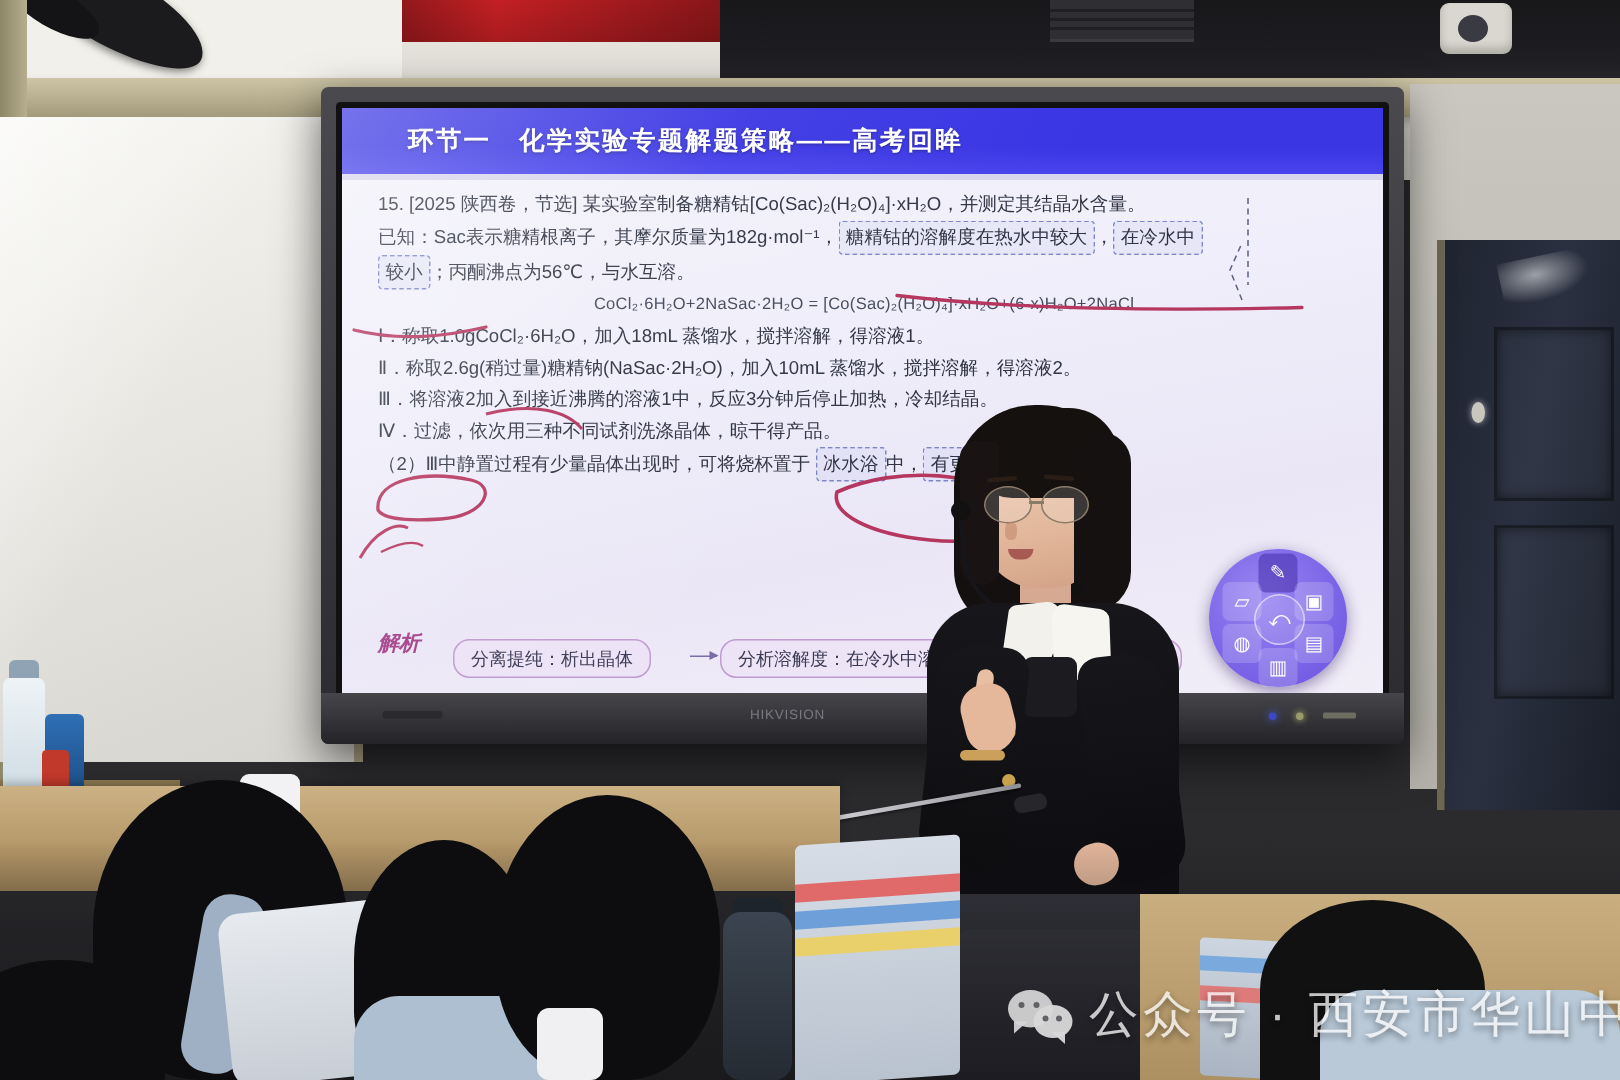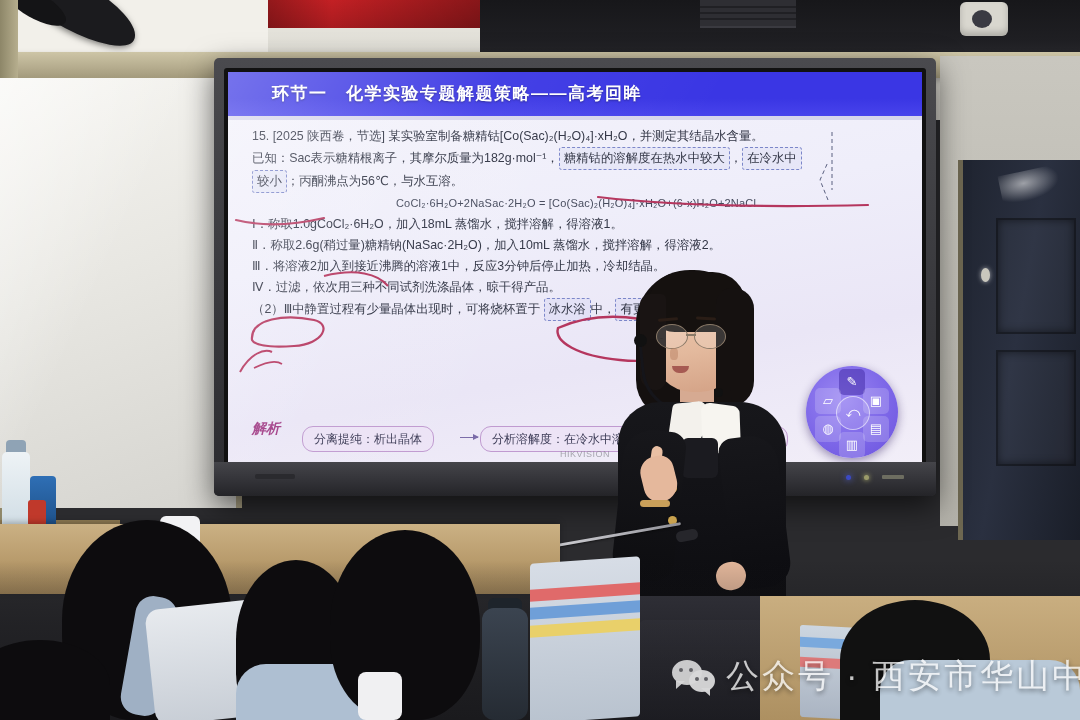--- a/index.html
+++ b/index.html
@@ -27,21 +27,21 @@
   .dp1{left:996px;top:218px;width:76px;height:112px;}
   .dp2{left:996px;top:350px;width:76px;height:112px;}
   .door-knob{position:absolute;left:981px;top:268px;width:9px;height:14px;border-radius:50%;background:#c9c7bd;box-shadow:0 0 5px rgba(255,255,255,.6);}
   .door-shine{position:absolute;left:1000px;top:170px;width:60px;height:30px;background:radial-gradient(ellipse at 40% 40%,rgba(255,255,255,.55),rgba(255,255,255,0) 70%);transform:rotate(-12deg);}
   .wall-left-strip{position:absolute;left:0;top:0;width:18px;height:520px;background:linear-gradient(90deg,#8d8668,#b6ae8e);}
 
   
   .tv-frame{position:absolute;left:214px;top:58px;width:722px;height:438px;background:linear-gradient(180deg,#4a4a4e 0%,#3a3a3e 50%,#2b2b2f 100%);border-radius:5px;box-shadow:0 10px 30px rgba(0,0,0,.6);}
   .tv-frame-inner{position:absolute;left:224px;top:68px;width:702px;height:400px;background:#111;border-radius:3px;}
   .tv-bottom{position:absolute;left:214px;top:462px;width:722px;height:34px;background:linear-gradient(180deg,#45454a 0%,#313136 60%,#242428 100%);border-radius:0 0 5px 5px;}
-  .tv-logo{position:absolute;left:500px;top:448px;width:110px;height:12px;color:#8e8e96;font-size:9px;letter-spacing:.5px;text-align:right;line-height:12px;opacity:.75;}
+  .tv-logo{position:absolute;left:500px;top:470px;width:110px;height:12px;color:#8e8e96;font-size:9px;letter-spacing:.5px;text-align:left;line-height:12px;opacity:.75;}
   .tv-ir{position:absolute;left:255px;top:474px;width:40px;height:5px;background:#2a2a2e;border-radius:2px;}
   .tv-leds{position:absolute;left:846px;top:473px;width:66px;height:10px;}
   .tv-leds b{position:absolute;top:2px;width:5px;height:5px;border-radius:50%;}
   .led1{left:0;background:#3b49c4;box-shadow:0 0 6px #4f5fe0;}
   .led2{left:18px;background:#9b9b6a;box-shadow:0 0 5px #c8c878;}
   .led3{left:36px;width:22px!important;height:4px!important;border-radius:1px!important;background:#6d6d60;}
 
   
   .slide{position:absolute;left:228px;top:72px;width:694px;height:392px;background:linear-gradient(170deg,#f4f3fb 0%,#efeefa 40%,#eae6f6 70%,#f2eef8 100%);overflow:hidden;}
   .slide-glare{position:absolute;left:228px;top:72px;width:694px;height:392px;background:linear-gradient(120deg,rgba(255,255,255,.30) 0%,rgba(255,255,255,.05) 30%,rgba(255,255,255,0) 55%);pointer-events:none;}

